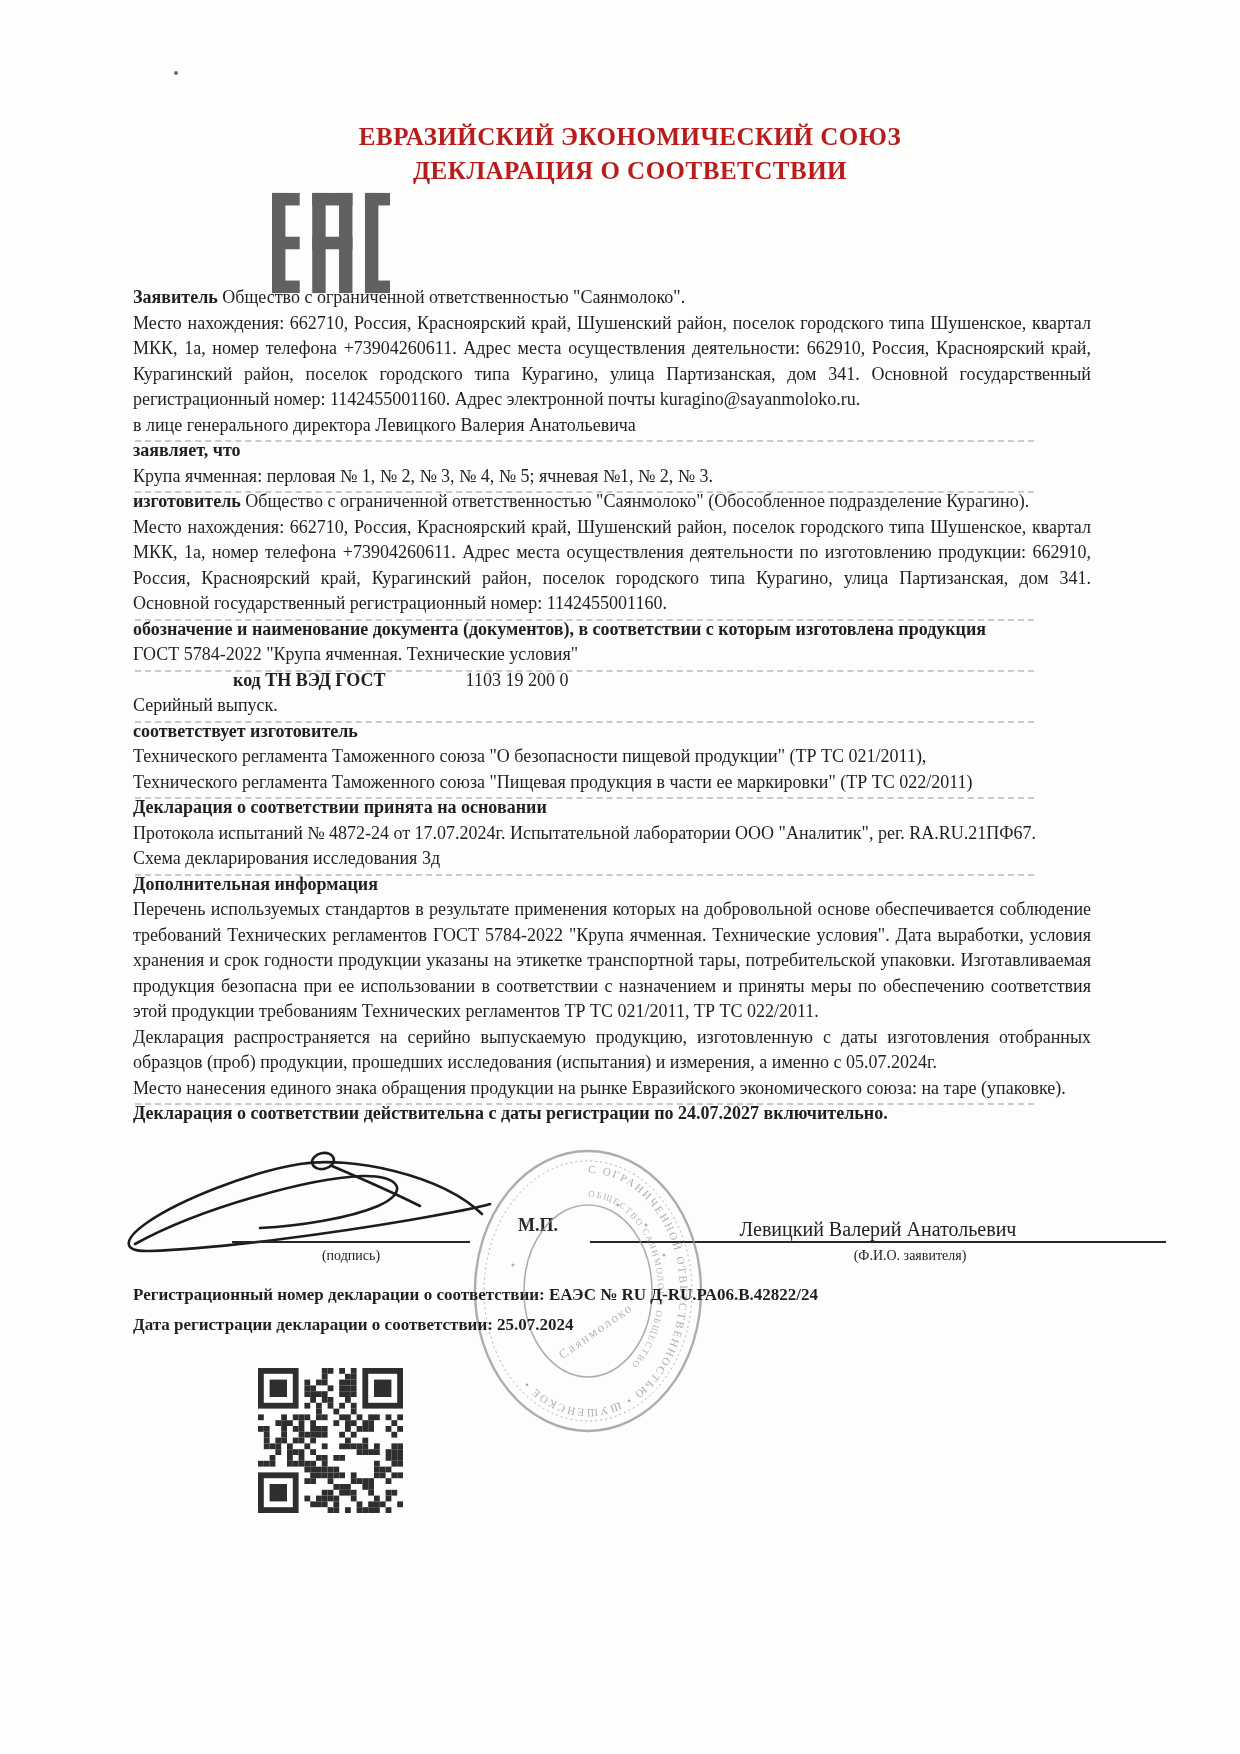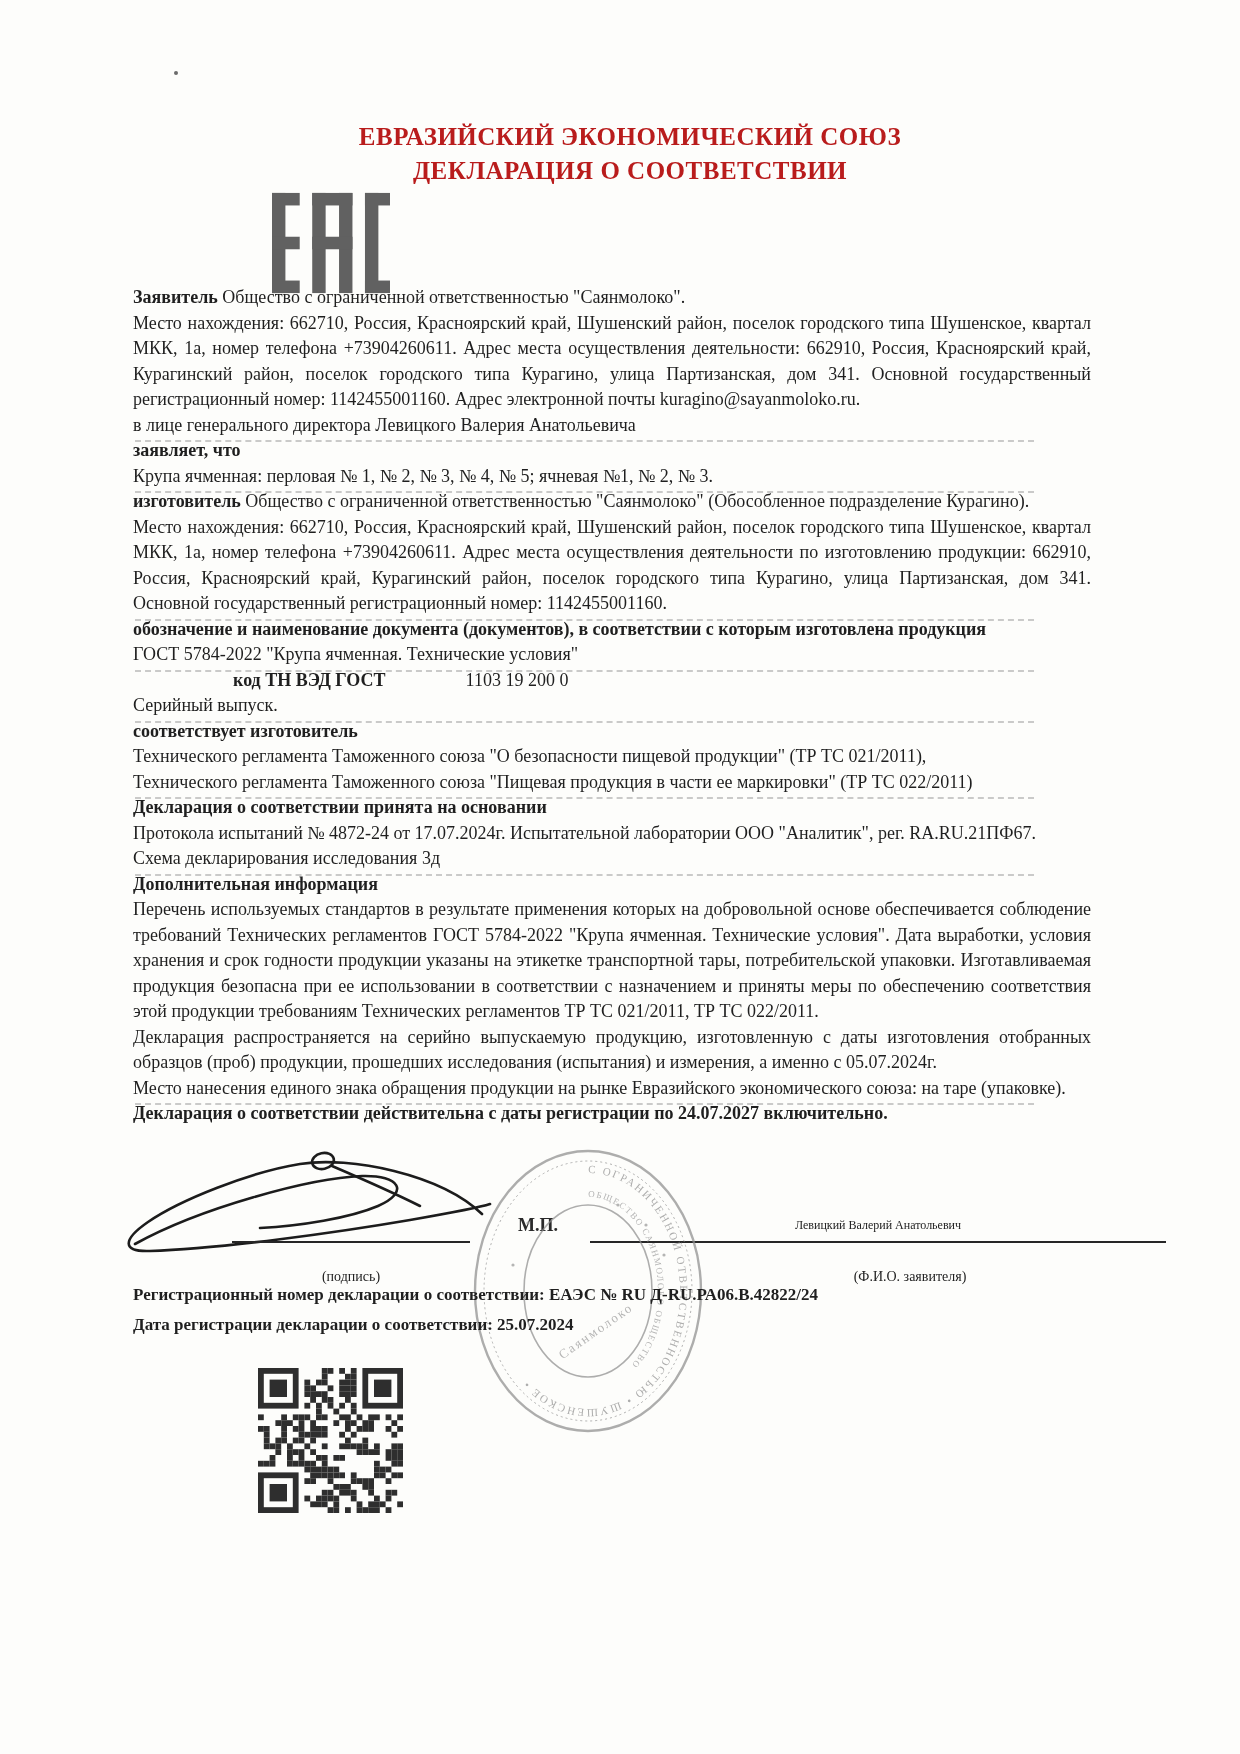--- a/index.html
+++ b/index.html
@@ -24,24 +24,24 @@
     border-bottom:2px dashed rgba(95,95,95,.32);
   }
   .tnved{padding-left:100px;}
   .tnved .code{margin-left:80px;}
   .validity{margin-top:14px;font-weight:bold;}
   
   .sig-squiggle{position:absolute;top:1148px;left:110px;}
   .sig-line{position:absolute;top:1241px;border-top:2.5px solid #262626;}
   .sig-line.l1{left:232px;width:238px;}
   .sig-line.l2{left:590px;width:576px;}
-  .sig-caption{position:absolute;top:1248px;font-size:14px;text-align:center;color:#222;margin-top:21px;}
+  .sig-caption{position:absolute;top:1248px;font-size:14px;text-align:center;color:#222;}
   .sig-caption.c1{left:232px;width:238px;}
   .sig-caption.c2{left:622px;width:576px;}
-  .signer-name{position:absolute;top:1218px;left:590px;width:576px;text-align:center;font-size:12px;color:#222;}
+  .signer-name{position:absolute;top:1218px;left:590px;width:576px;text-align:center;font-size:20px;color:#222;}
   .mp-mark{position:absolute;top:1215px;left:518px;font-size:18px;font-weight:bold;color:#2a2a2a;}
   .stamp{position:absolute;top:1145px;left:468px;opacity:.72;}
   
   .reg{position:absolute;left:133px;font-weight:bold;font-size:17px;}
   .reg.num{top:1285px;}
   .reg.date{top:1315px;}
   .qr{position:absolute;top:1368px;left:258px;}
 </style>
 </head>
 <body>

